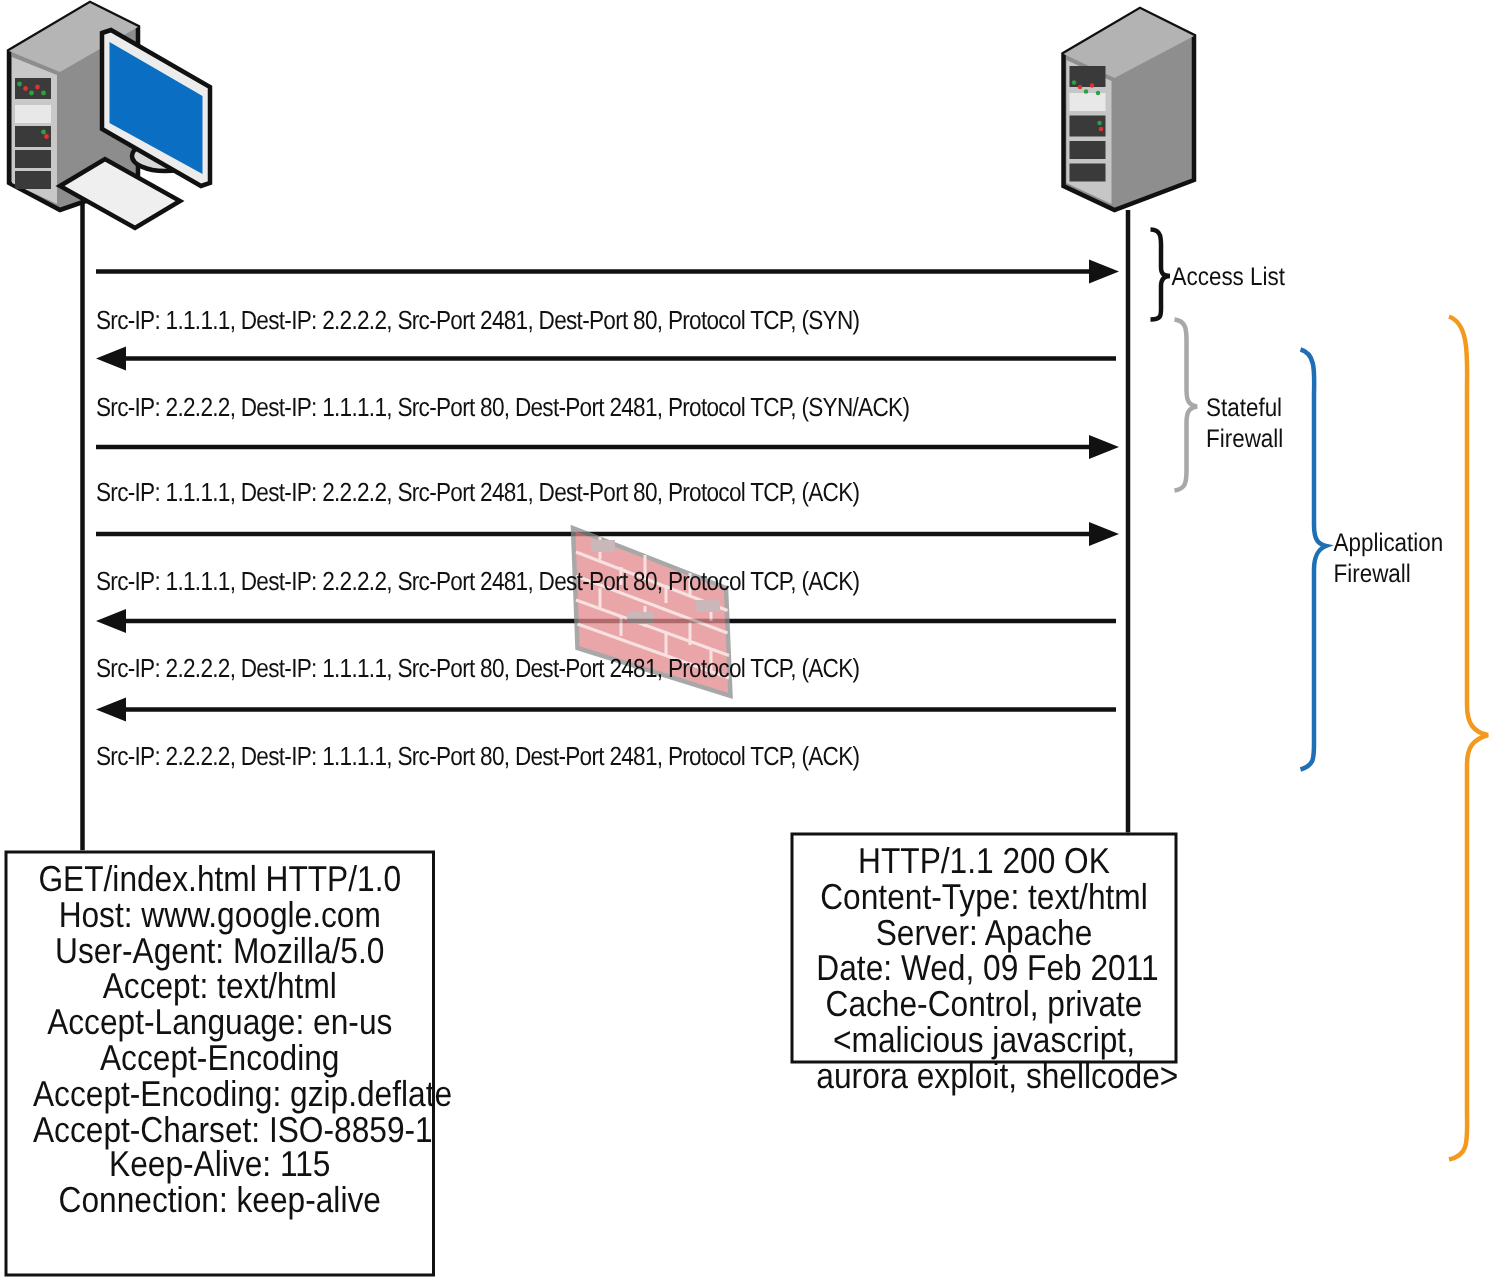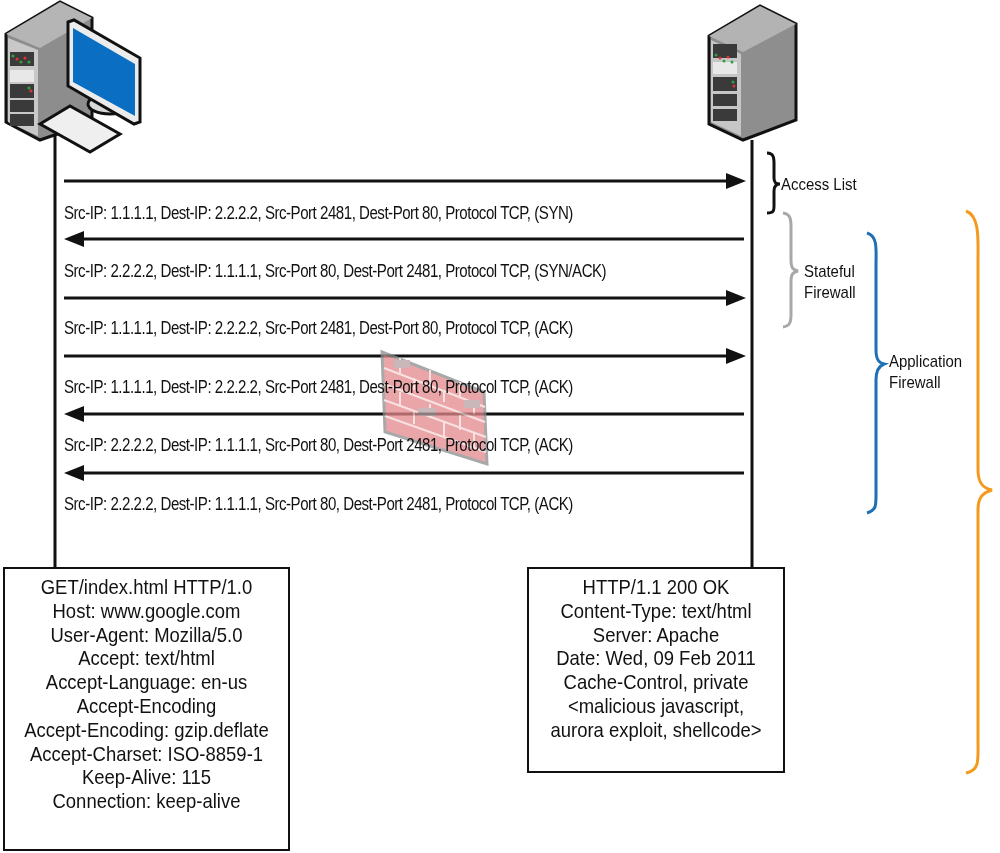--- a/index.html
+++ b/index.html
@@ -2,21 +2,21 @@
 <html><head>
   <meta charset="utf-8">
   <style>
     html, body { margin: 0; padding: 0; background: #ffffff; }
     body { width: 1000px; height: 853px; position: relative; overflow: hidden;
            font-family: "Liberation Sans Narrow", "Liberation Sans", sans-serif; }
     #stage { position: absolute; left: 0; top: 0; width: 1000px; height: 853px; }
     .msg { position: absolute; left: 64px; font-size: 17.5px; color: #111;
            white-space: nowrap; letter-spacing: -0.55px; transform: scaleX(0.86); transform-origin: left center; }
     .box { position: absolute; border: 2px solid #111; background: #fff; box-sizing: border-box;
-           text-align: center; font-size: 21px; color: #111; line-height: 23.8px; padding-top: 6px; }
+           text-align: center; font-size: 24px; color: #111; line-height: 23.8px; padding-top: 6px; }
     .box div { transform: scaleX(0.88); transform-origin: center; white-space: nowrap; }
     .lbl { position: absolute; font-size: 17px; color: #111; line-height: 21px;
            transform: scaleX(0.88); transform-origin: left center; white-space: nowrap; }
   </style>
 </head>
 <body>
 
 <div id="stage">
   <svg width="1000" height="853" style="position:absolute;left:0;top:0">
     <defs>
@@ -137,21 +137,21 @@
     <div>User-Agent: Mozilla/5.0</div>
     <div>Accept: text/html</div>
     <div>Accept-Language: en-us</div>
     <div>Accept-Encoding</div>
     <div>Accept-Encoding: gzip.deflate</div>
     <div>Accept-Charset: ISO-8859-1</div>
     <div>Keep-Alive: 115</div>
     <div>Connection: keep-alive</div>
   </div>
 
-  <div class="box" style="left:527px;top:567px;width:258px;height:206px">
+  <div class="box" style="left:527px;top:555px;width:258px;height:154px">
     <div>HTTP/1.1 200 OK</div>
     <div>Content-Type: text/html</div>
     <div>Server: Apache</div>
     <div>Date: Wed, 09 Feb 2011</div>
     <div>Cache-Control, private</div>
     <div>&lt;malicious javascript,</div>
     <div>aurora exploit, shellcode&gt;</div>
   </div>
 </div>
 

